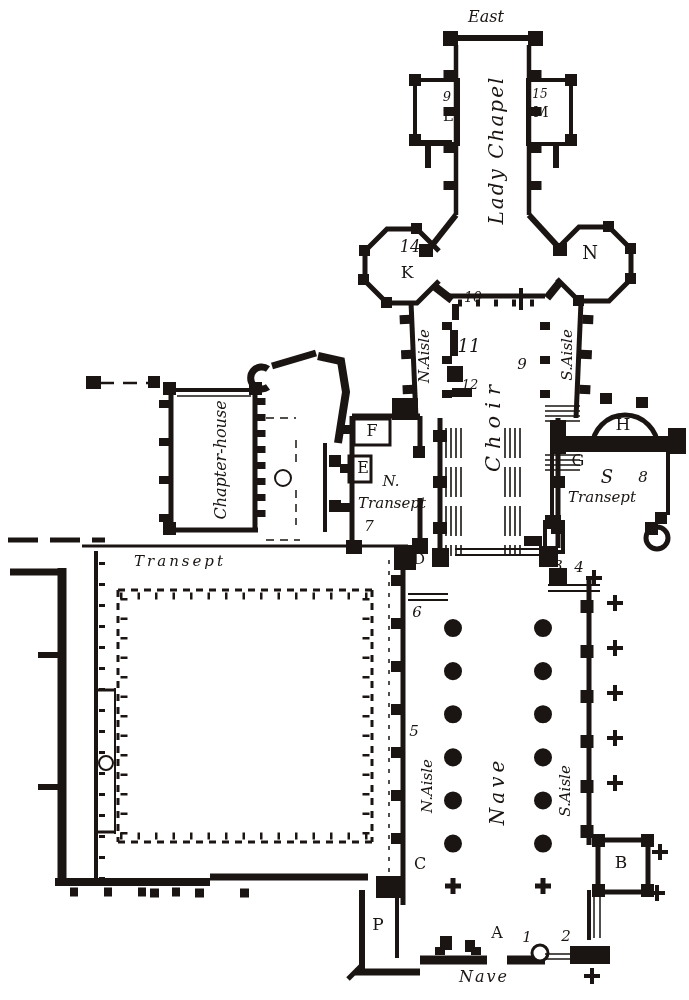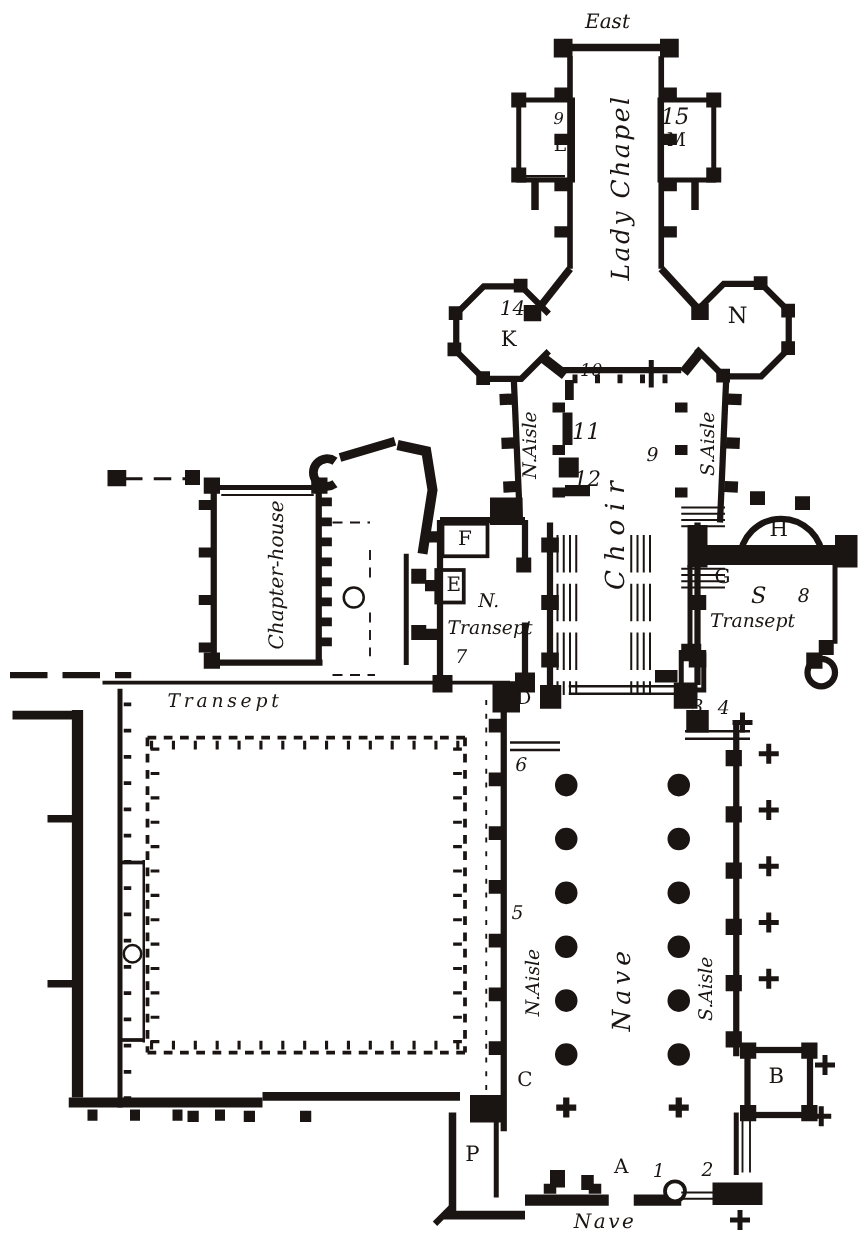--- a/index.html
+++ b/index.html
@@ -271,29 +271,29 @@
         <rect x="570" y="946" width="40" height="18" fill="#1a1512" stroke="none"></rect>
         <path d="M584 976 H600 M592 968 V984" stroke-width="4"></path>
       </g>
     </g>
   </svg>
 
   <span class="lbl it" style="left:486px;top:17px;font-size:16px">East</span>
   <span class="lbl it v" style="left:496px;top:150px;font-size:20px;letter-spacing:2px">Lady Chapel</span>
   <span class="lbl it" style="left:447px;top:96px;font-size:13px">9</span>
   <span class="lbl" style="left:448px;top:116px;font-size:15px">L</span>
-  <span class="lbl it" style="left:540px;top:94px;font-size:18px">15</span>
+  <span class="lbl it" style="left:540px;top:94px;font-size:12px">15</span>
   <span class="lbl" style="left:541px;top:112px;font-size:15px">M</span>
   <span class="lbl it" style="left:410px;top:247px;font-size:16px">14</span>
   <span class="lbl" style="left:407px;top:272px;font-size:17px">K</span>
   <span class="lbl" style="left:590px;top:253px;font-size:18px">N</span>
   <span class="lbl it" style="left:473px;top:297px;font-size:14px">10</span>
   <span class="lbl it v" style="left:424px;top:356px;font-size:15px">N.Aisle</span>
   <span class="lbl it" style="left:469px;top:346px;font-size:18px">11</span>
-  <span class="lbl it" style="left:470px;top:384px;font-size:17px">12</span>
+  <span class="lbl it" style="left:470px;top:384px;font-size:13px">12</span>
   <span class="lbl it" style="left:522px;top:364px;font-size:15px">9</span>
   <span class="lbl it v" style="left:567px;top:355px;font-size:15px">S.Aisle</span>
   <span class="lbl it v" style="left:493px;top:425px;font-size:21px;letter-spacing:7px">Choir</span>
   <span class="lbl it v" style="left:221px;top:460px;font-size:16px">Chapter-house</span>
   <span class="lbl" style="left:372px;top:431px;font-size:16px">F</span>
   <span class="lbl" style="left:363px;top:468px;font-size:16px">E</span>
   <span class="lbl it" style="left:391px;top:481px;font-size:15px">N.</span>
   <span class="lbl it" style="left:392px;top:503px;font-size:15px">Transept</span>
   <span class="lbl it" style="left:369px;top:526px;font-size:15px">7</span>
   <span class="lbl" style="left:623px;top:424px;font-size:17px">H</span>

